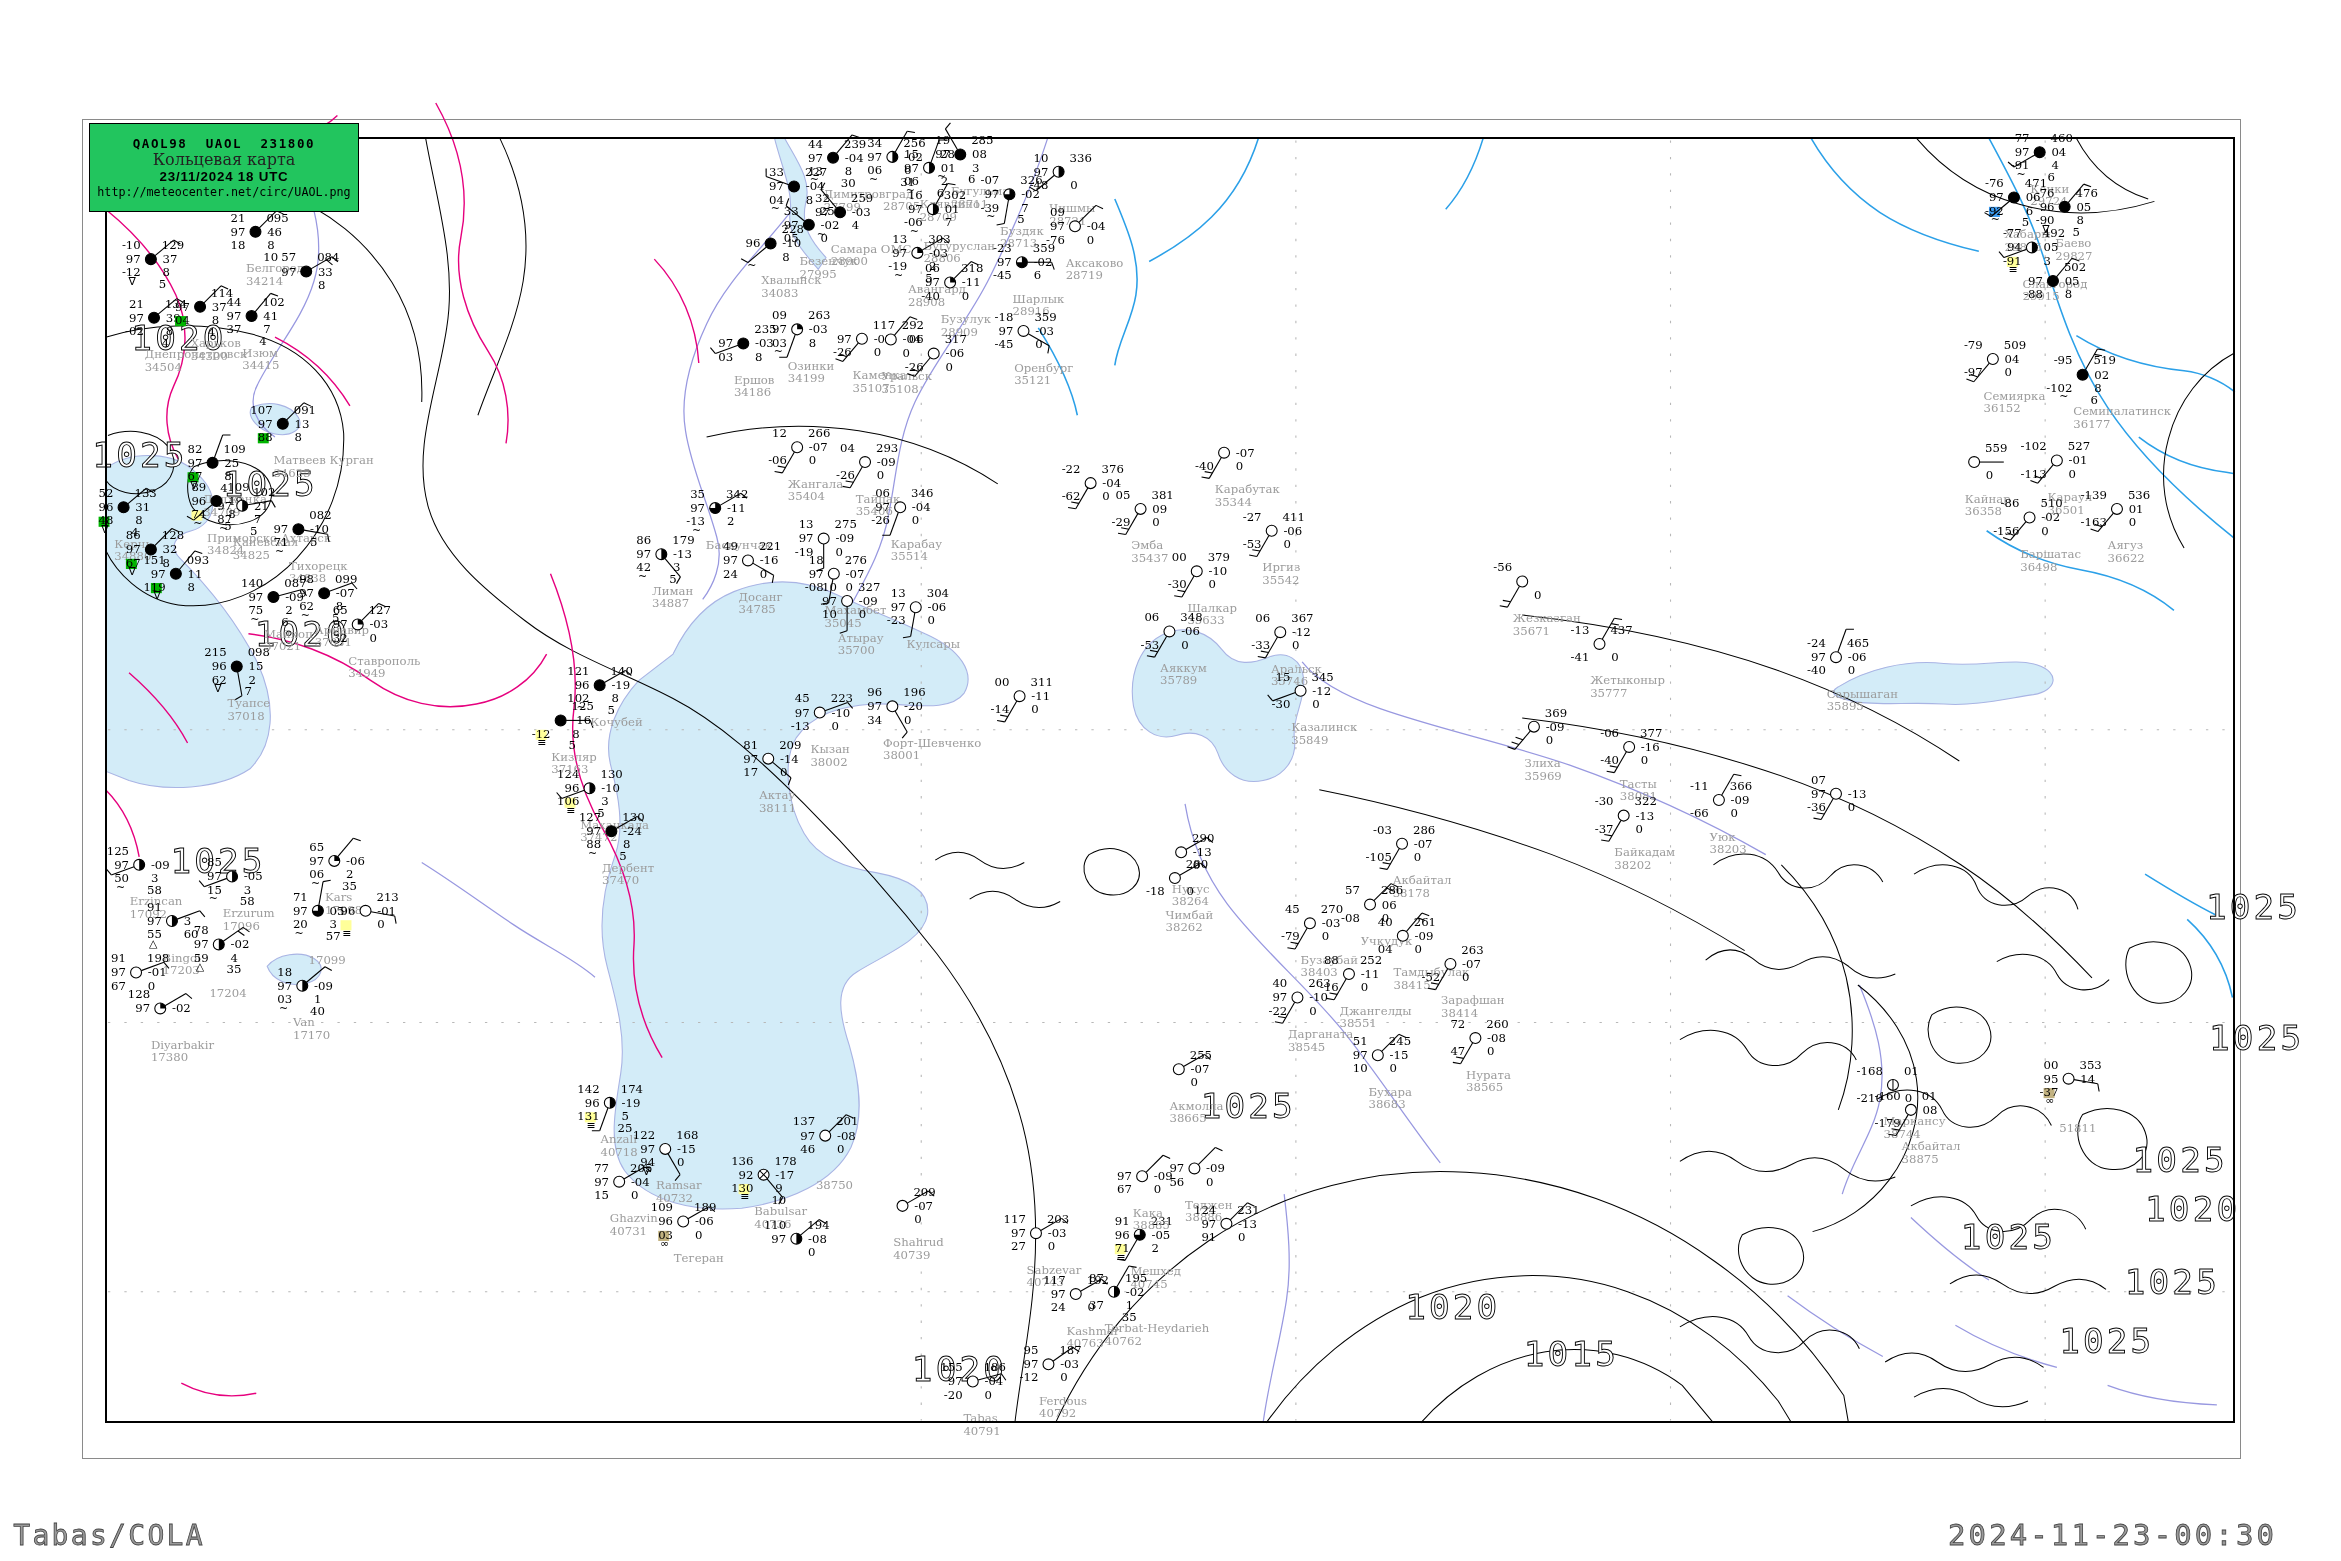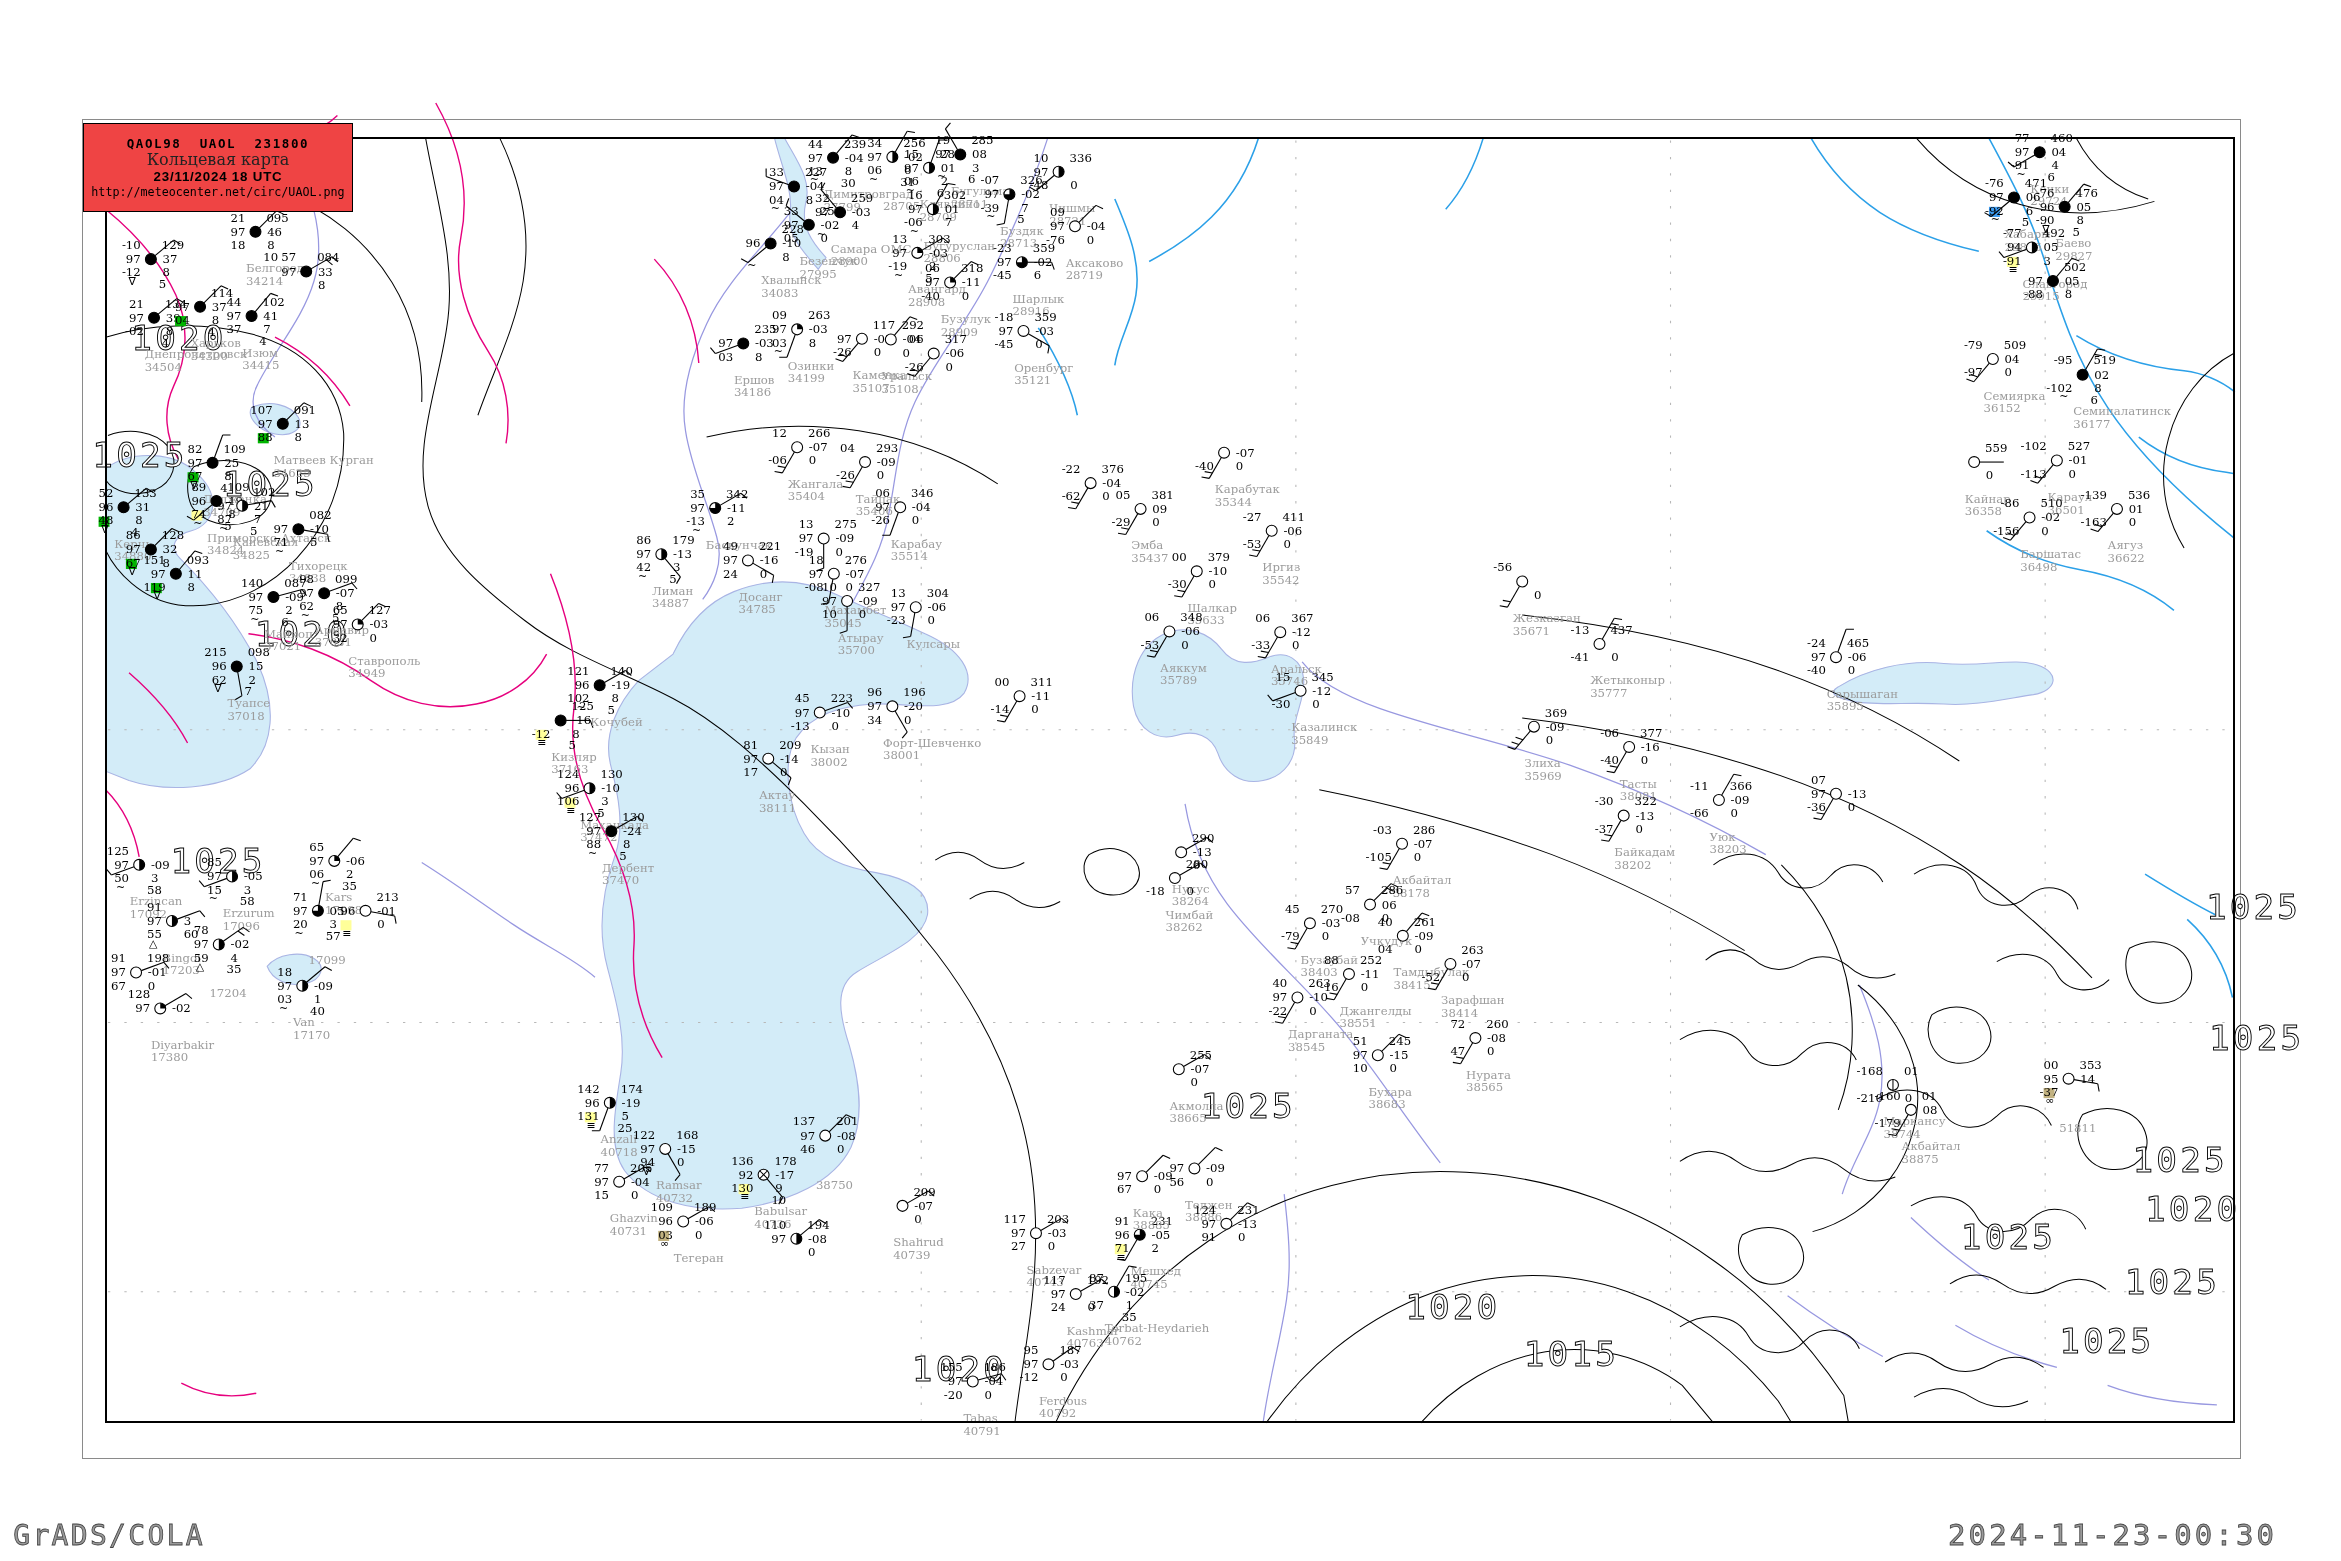--- a/index.html
+++ b/index.html
@@ -3,22 +3,22 @@
 <meta charset="utf-8">
 <style>
   html,body{margin:0;padding:0;background:#ffffff;}
   #page{position:relative;width:2342px;height:1561px;background:#fff;overflow:hidden;
         font-family:"DejaVu Serif",serif;}
   .outer-border{position:absolute;left:82px;top:119px;width:2159px;height:1340px;
         border:0.8px solid #8a8a8a;box-sizing:border-box;}
   .map-frame{position:absolute;left:105px;top:137px;width:2130px;height:1286px;
         border:2.3px solid #000;box-sizing:border-box;z-index:5;pointer-events:none;}
   #mapsvg{position:absolute;left:0;top:0;z-index:2;overflow:hidden;}
-  .legend-box{position:absolute;left:83px;top:123px;width:270px;height:89px;
-        background:#ef4444;border:1.6px solid #000;box-sizing:border-box;z-index:10;
+  .legend-box{position:absolute;left:89px;top:123px;width:270px;height:89px;
+        background:#22c55e;border:1.6px solid #000;box-sizing:border-box;z-index:10;
         display:flex;flex-direction:column;align-items:center;justify-content:center;gap:0.8px;}
   .legend-line1{font-family:"DejaVu Sans Mono",monospace;font-weight:bold;font-size:12.5px;
         letter-spacing:1.6px;white-space:pre;color:#000;}
   .legend-title{font-family:"DejaVu Serif",serif;font-size:16px;color:#222;line-height:1.05;}
   .legend-datetime{font-family:Liberation Sans, sans-serif;font-weight:bold;font-size:13.3px;
         letter-spacing:0.8px;color:#000;}
   .legend-url{font-family:"DejaVu Sans Mono",monospace;font-size:11.7px;color:#000;}
   .footer-left{position:absolute;left:13.3px;top:1519px;font-family:"DejaVu Sans Mono",monospace;
         font-size:28px;letter-spacing:2.3px;color:#9a9a9a;-webkit-text-stroke:0.8px #444;z-index:10;}
   .footer-right{position:absolute;right:65px;top:1518px;font-family:"DejaVu Sans Mono",monospace;
@@ -2313,16 +2313,16 @@
 
   <div class="map-frame"></div>
 
   <div class="legend-box">
     <div class="legend-line1">QAOL98  UAOL  231800</div>
     <div class="legend-title">Кольцевая карта</div>
     <div class="legend-datetime">23/11/2024 18 UTC</div>
     <div class="legend-url">http://meteocenter.net/circ/UAOL.png</div>
   </div>
 
-  <div class="footer-left">GrADS/COLA</div>
+  <div class="footer-left">Tabas/COLA</div>
   <div class="footer-right">2024-11-23-00:30</div>
 </div>
 
 
 </body></html>

